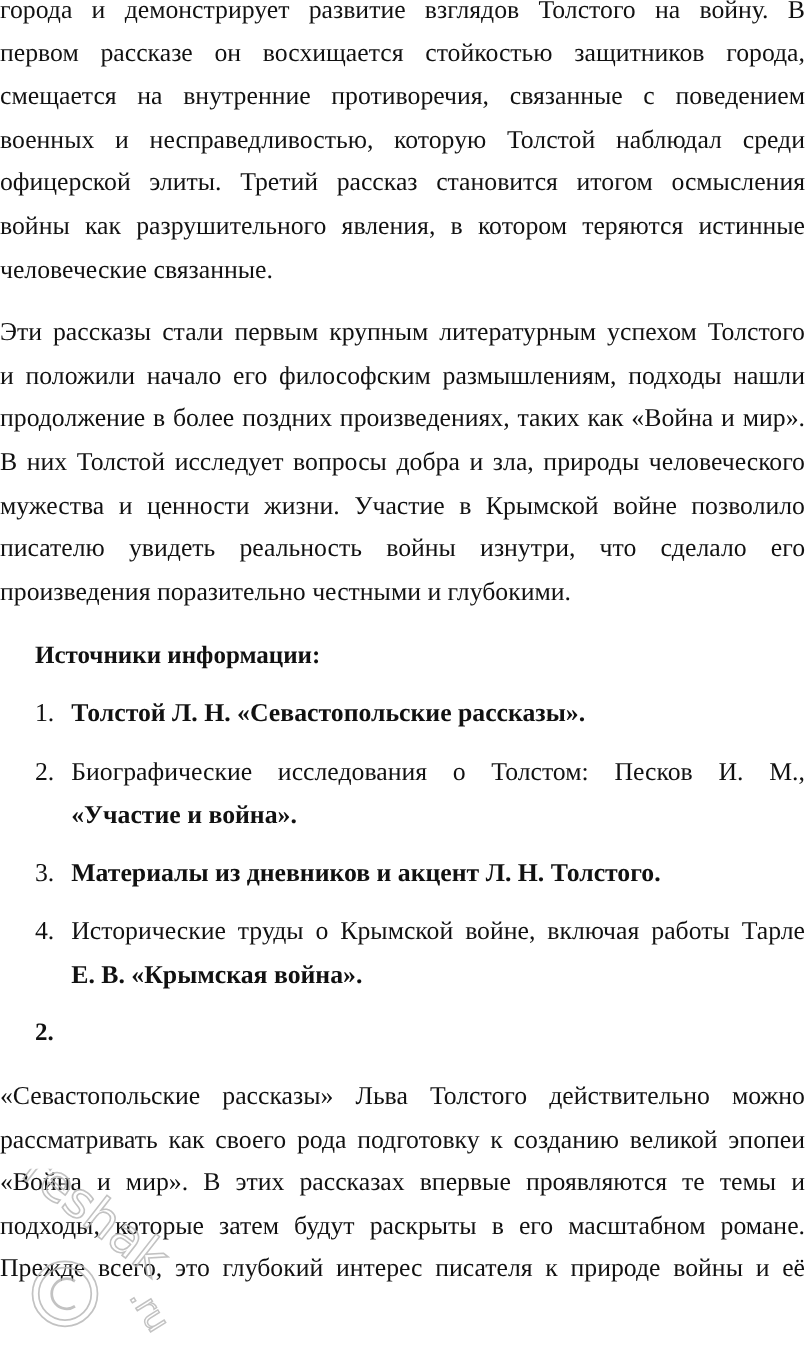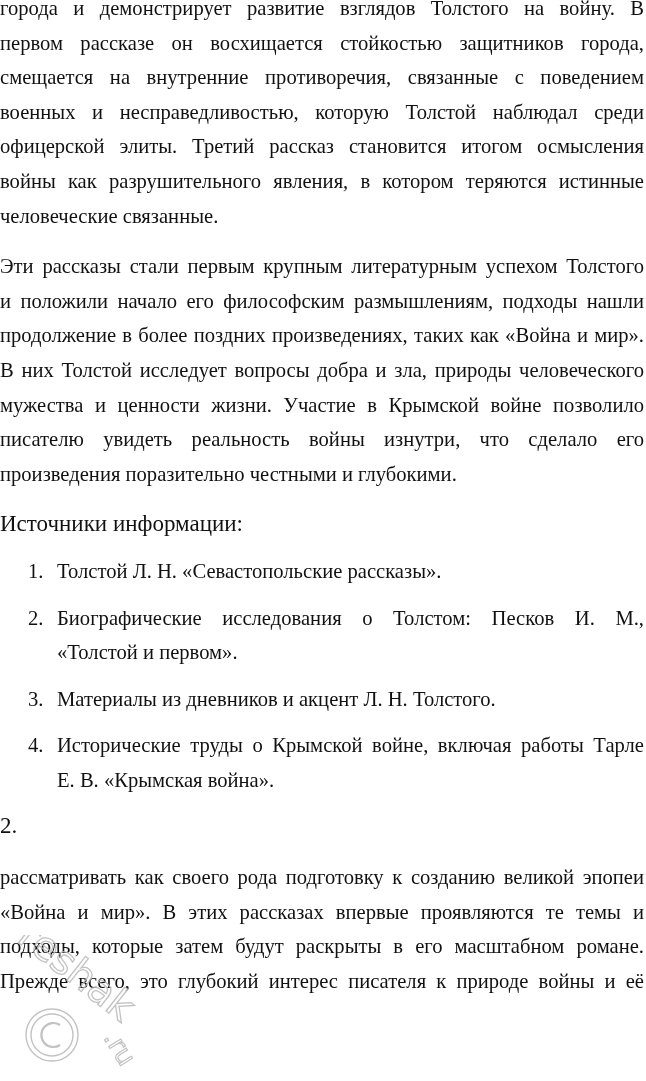--- a/index.html
+++ b/index.html
@@ -33,23 +33,24 @@
       text-align: justify;
       text-align-last: justify;
       white-space: nowrap;
     }
     .para .ln.last {
       text-align-last: left;
     }
     .gap { height: 16px; }
     .heading {
       margin: 0;
-      font-weight: normal;
-      font-size: 23px;
+      font-weight: bold;
+      font-size: 20px;
       line-height: 34.6px;
+      padding-left: 28px;
     }
     .list {
       margin: 0;
       padding: 0;
       list-style: none;
     }
     .list-item {
       position: relative;
       padding-left: 57px;
       font-size: 20.6px;
@@ -60,21 +61,21 @@
       position: absolute;
       left: 28px;
       top: 0;
     }
     .list-item .ln {
       display: block;
       text-align: justify;
       text-align-last: justify;
       white-space: nowrap;
     }
-    .list-item .ln.last { text-align-last: left; }
+    .list-item .ln.last { text-align-last: left; font-weight: bold; }
     .watermark {
       position: absolute;
       left: 0;
       top: 935px;
       width: 180px;
       height: 146px;
       pointer-events: none;
     }
   </style>
 </head>
@@ -111,38 +112,39 @@
   <div style="height:12px"></div>
 
   <ol class="list">
     <li class="list-item">
       <span class="num">1.</span>
       <span class="ln last">Толстой Л. Н. «Севастопольские рассказы».</span>
     </li>
     <li class="list-item">
       <span class="num">2.</span>
       <span class="ln">Биографические исследования о Толстом: Песков И. М.,</span>
-      <span class="ln last">«Толстой и первом».</span>
+      <span class="ln last">«Участие и война».</span>
     </li>
     <li class="list-item">
       <span class="num">3.</span>
       <span class="ln last">Материалы из дневников и акцент Л. Н. Толстого.</span>
     </li>
     <li class="list-item">
       <span class="num">4.</span>
       <span class="ln">Исторические труды о Крымской войне, включая работы Тарле</span>
       <span class="ln last">Е. В. «Крымская война».</span>
     </li>
   </ol>
 
   <h3 class="heading">2.</h3>
 
   <div class="gap"></div>
 
   <p class="para">
+    <span class="ln">«Севастопольские рассказы» Льва Толстого действительно можно</span>
     <span class="ln">рассматривать как своего рода подготовку к созданию великой эпопеи</span>
     <span class="ln">«Война и мир». В этих рассказах впервые проявляются те темы и</span>
     <span class="ln">подходы, которые затем будут раскрыты в его масштабном романе.</span>
     <span class="ln">Прежде всего, это глубокий интерес писателя к природе войны и её</span>
   </p>
 </div>
 
 <svg class="watermark" viewBox="0 0 180 146">
   <g fill="none" stroke="#b8b8b8" stroke-width="1.4" opacity="0.85">
     <circle cx="52" cy="100" r="26"></circle>

